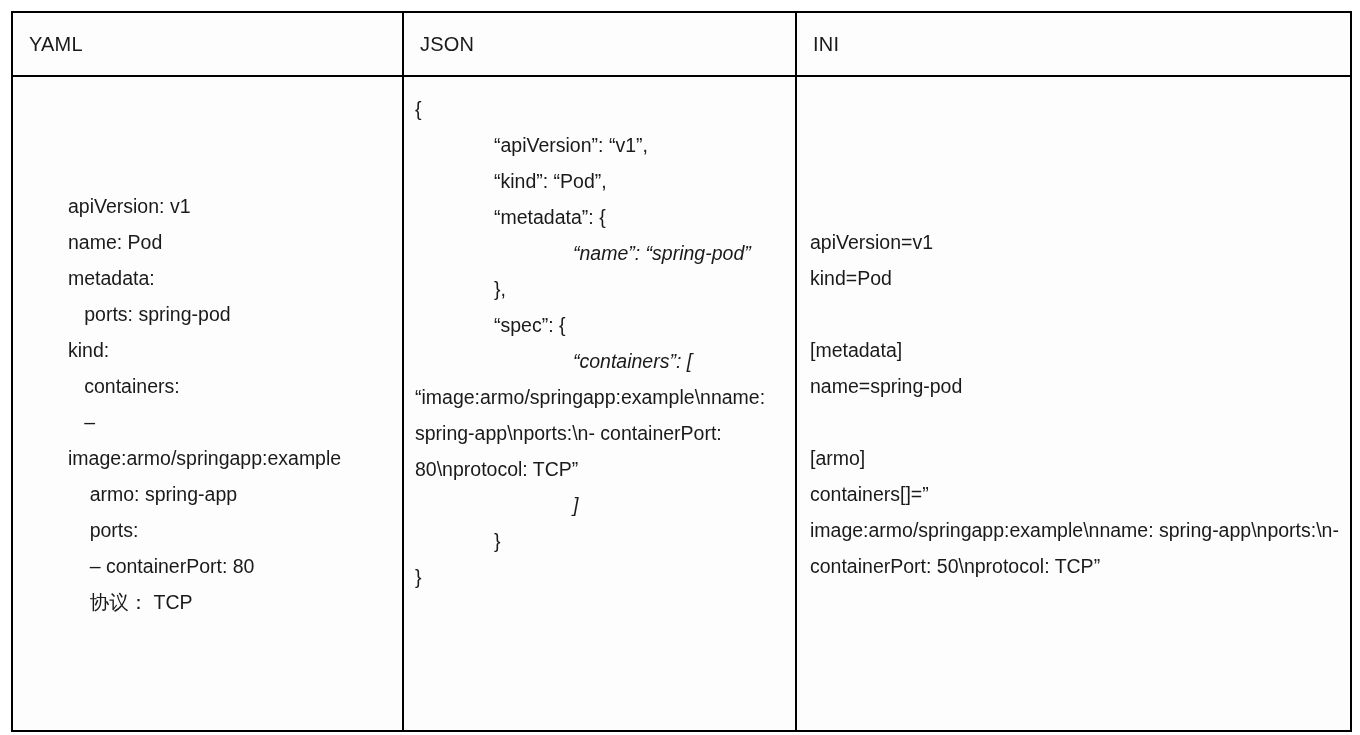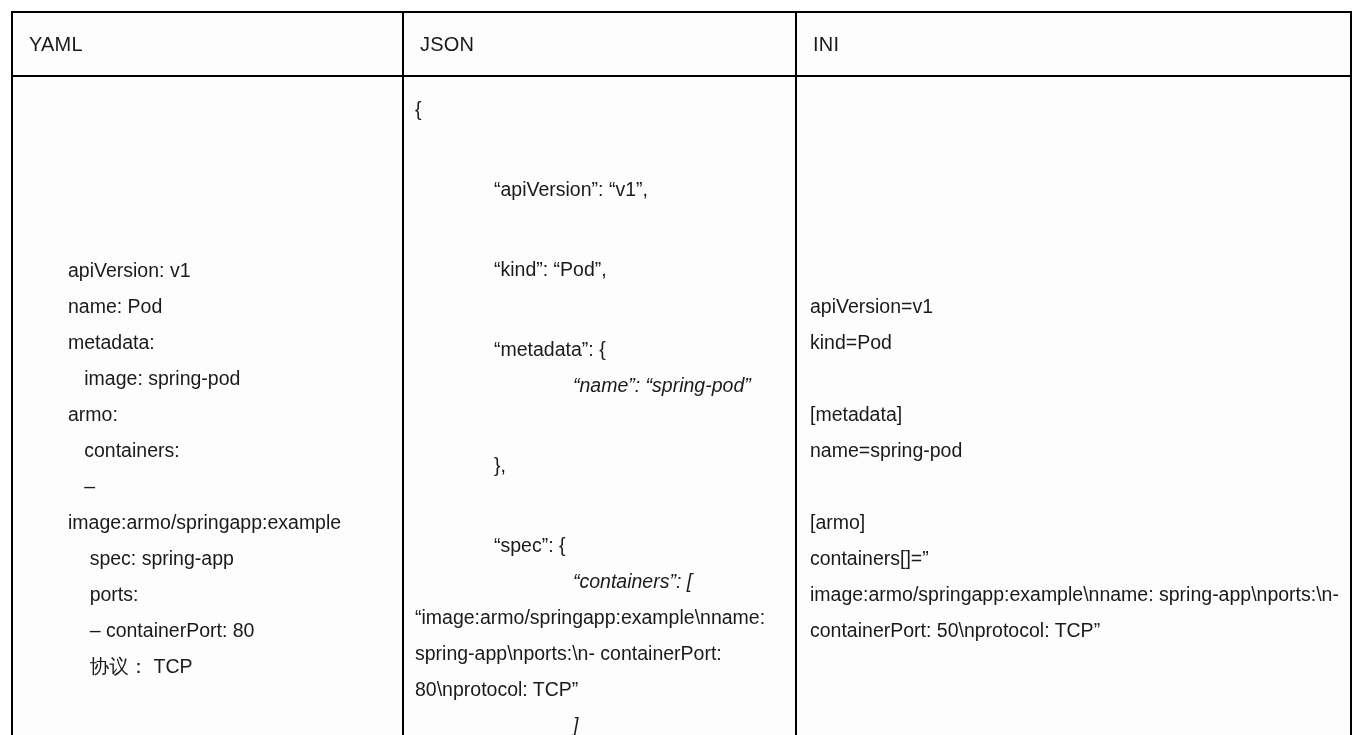--- a/index.html
+++ b/index.html
@@ -81,21 +81,21 @@
     min-height: 36px;
     white-space: pre-wrap;
     word-break: break-word;
   }
   .code-line.blank {
     min-height: 36px;
   }
   
   .ind-0 { padding-left: 0px; }
   .ind-j0 { padding-left: 0px; }
-  .ind-j1 { padding-left: 79px; margin-top: 44px; }
+  .ind-j1 { padding-left: 79px; }
   .ind-j2 { padding-left: 158px; font-style: italic; }
 </style>
 </head>
 <body>
 
 <div class="page">
   <table class="format-table">
     <colgroup>
       <col class="col-yaml">
       <col class="col-json">
@@ -114,26 +114,26 @@
         </th>
       </tr>
     </thead>
     <tbody>
       <tr>
         <td class="body-cell">
           <div class="code-block yaml-block" id="yaml-block">
               <span class="code-line ind-0">apiVersion: v1</span>
               <span class="code-line ind-0">name: Pod</span>
               <span class="code-line ind-0">metadata:</span>
-              <span class="code-line ind-0">   image: spring-pod</span>
-              <span class="code-line ind-0">armo:</span>
+              <span class="code-line ind-0">   ports: spring-pod</span>
+              <span class="code-line ind-0">kind:</span>
               <span class="code-line ind-0">   containers:</span>
               <span class="code-line ind-0">   –</span>
               <span class="code-line ind-0">image:armo/springapp:example</span>
-              <span class="code-line ind-0">    spec: spring-app</span>
+              <span class="code-line ind-0">    armo: spring-app</span>
               <span class="code-line ind-0">    ports:</span>
               <span class="code-line ind-0">    – containerPort: 80</span>
               <span class="code-line ind-0">    协议： TCP</span>
             </div>
         </td>
         <td class="body-cell top-aligned">
           <div class="code-block json-block" id="json-block">
               <span class="code-line ind-j0">{</span>
               <span class="code-line ind-j1">“apiVersion”: “v1”,</span>
               <span class="code-line ind-j1">“kind”: “Pod”,</span>

